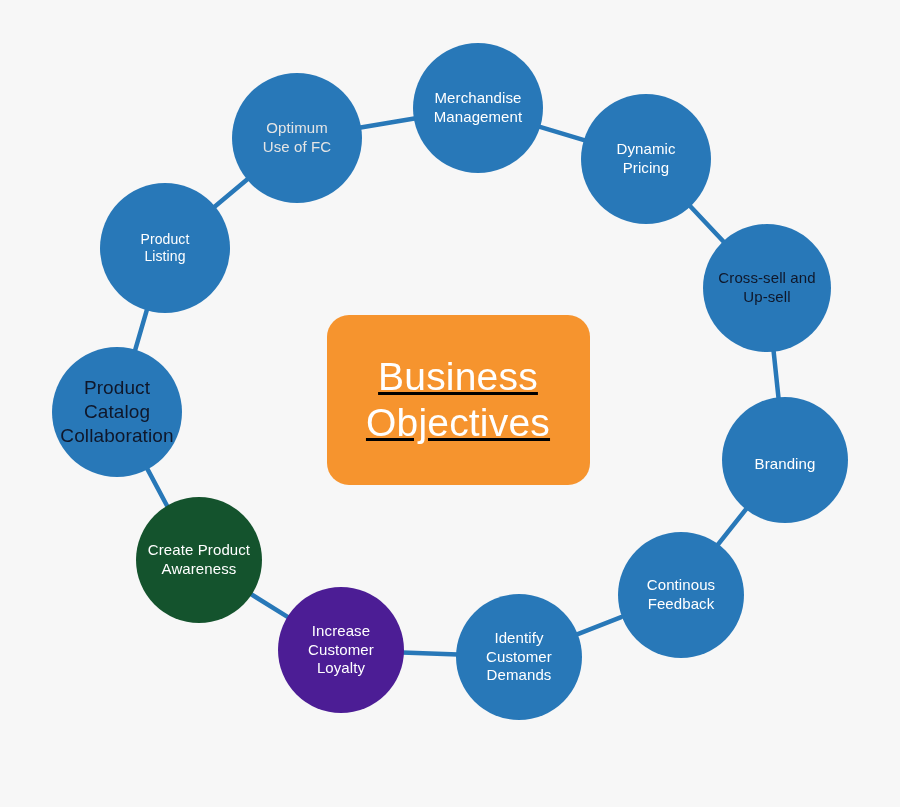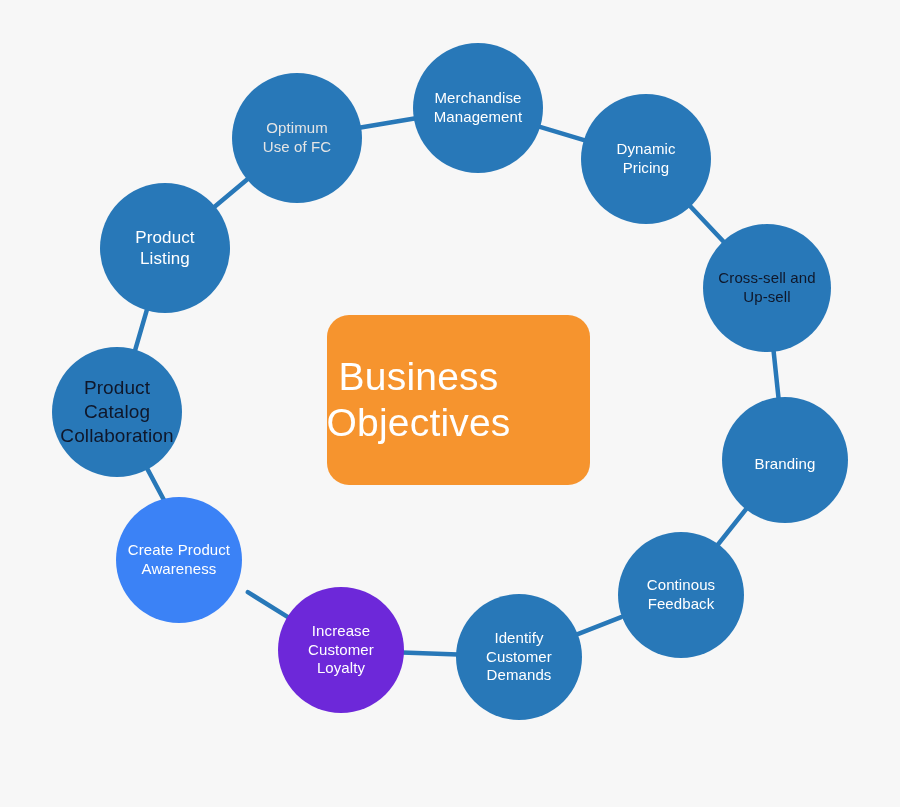--- a/index.html
+++ b/index.html
@@ -44,23 +44,24 @@
     padding: 0 6px;
     white-space: pre-line;
     letter-spacing: 0.1px;
   }
   #center-box {
     position: absolute;
     background: #f6942e;
     border-radius: 22px;
     display: flex;
     align-items: center;
-    justify-content: flex-start;
+    justify-content: center;
     text-align: center;
     z-index: 3;
+    text-decoration: underline;
   }
   #center-title {
     color: #ffffff;
     font-size: 39px;
     font-weight: 400;
     line-height: 1.18;
     white-space: pre-line;
     letter-spacing: 0.2px;
   }
 </style>
@@ -100,34 +101,34 @@
         <span class="node-label" style="font-size: 15px; color: rgb(255, 255, 255); margin-top: 8px;">Branding</span>
       </div>
       <div class="node" style="width: 126px; height: 126px; left: 618px; top: 532px; background: rgb(40, 120, 184);">
         <span class="node-label" style="font-size: 15px; color: rgb(255, 255, 255);">Continous
 Feedback</span>
       </div>
       <div class="node" style="width: 126px; height: 126px; left: 456px; top: 594px; background: rgb(40, 120, 184);">
         <span class="node-label" style="font-size: 15px; color: rgb(255, 255, 255);">Identify Customer
 Demands</span>
       </div>
-      <div class="node" style="width: 126px; height: 126px; left: 278px; top: 587px; background: #6d28d9; justify-content: flex-end;">
+      <div class="node" style="width: 126px; height: 126px; left: 278px; top: 587px; background: #4c1d95; justify-content: flex-end;">
         <span class="node-label" style="font-size: 15px; color: rgb(255, 255, 255);">Increase Customer
 Loyalty</span>
       </div>
-      <div class="node" style="width: 126px; height: 126px; left: 116px; top: 497px; background: #3b82f6;">
+      <div class="node" style="width: 126px; height: 126px; left: 136px; top: 497px; background: #14532d;">
         <span class="node-label" style="font-size: 15px; color: rgb(255, 255, 255);">Create Product
 Awareness</span>
       </div>
       <div class="node" style="width: 130px; height: 130px; left: 52px; top: 347px; background: rgb(40, 120, 184);">
         <span class="node-label" style="font-size: 19px; color: #0f172a;">Product Catalog
 Collaboration</span>
       </div>
       <div class="node" style="width: 130px; height: 130px; left: 100px; top: 183px; background: rgb(40, 120, 184);">
-        <span class="node-label" style="font-size: 17px; color: rgb(255, 255, 255);">Product
+        <span class="node-label" style="font-size: 14px; color: rgb(255, 255, 255);">Product
 Listing</span>
       </div>
       <div class="node" style="width: 130px; height: 130px; left: 232px; top: 73px; background: rgb(40, 120, 184);">
         <span class="node-label" style="font-size: 15px; color: #e5e5e5;">Optimum
 Use of FC</span>
       </div>
     </div>
 
   <div id="center-box" style="width: 263px; height: 170px; left: 326.5px; top: 315px; background: rgb(246, 148, 46);">
     <span id="center-title">Business

